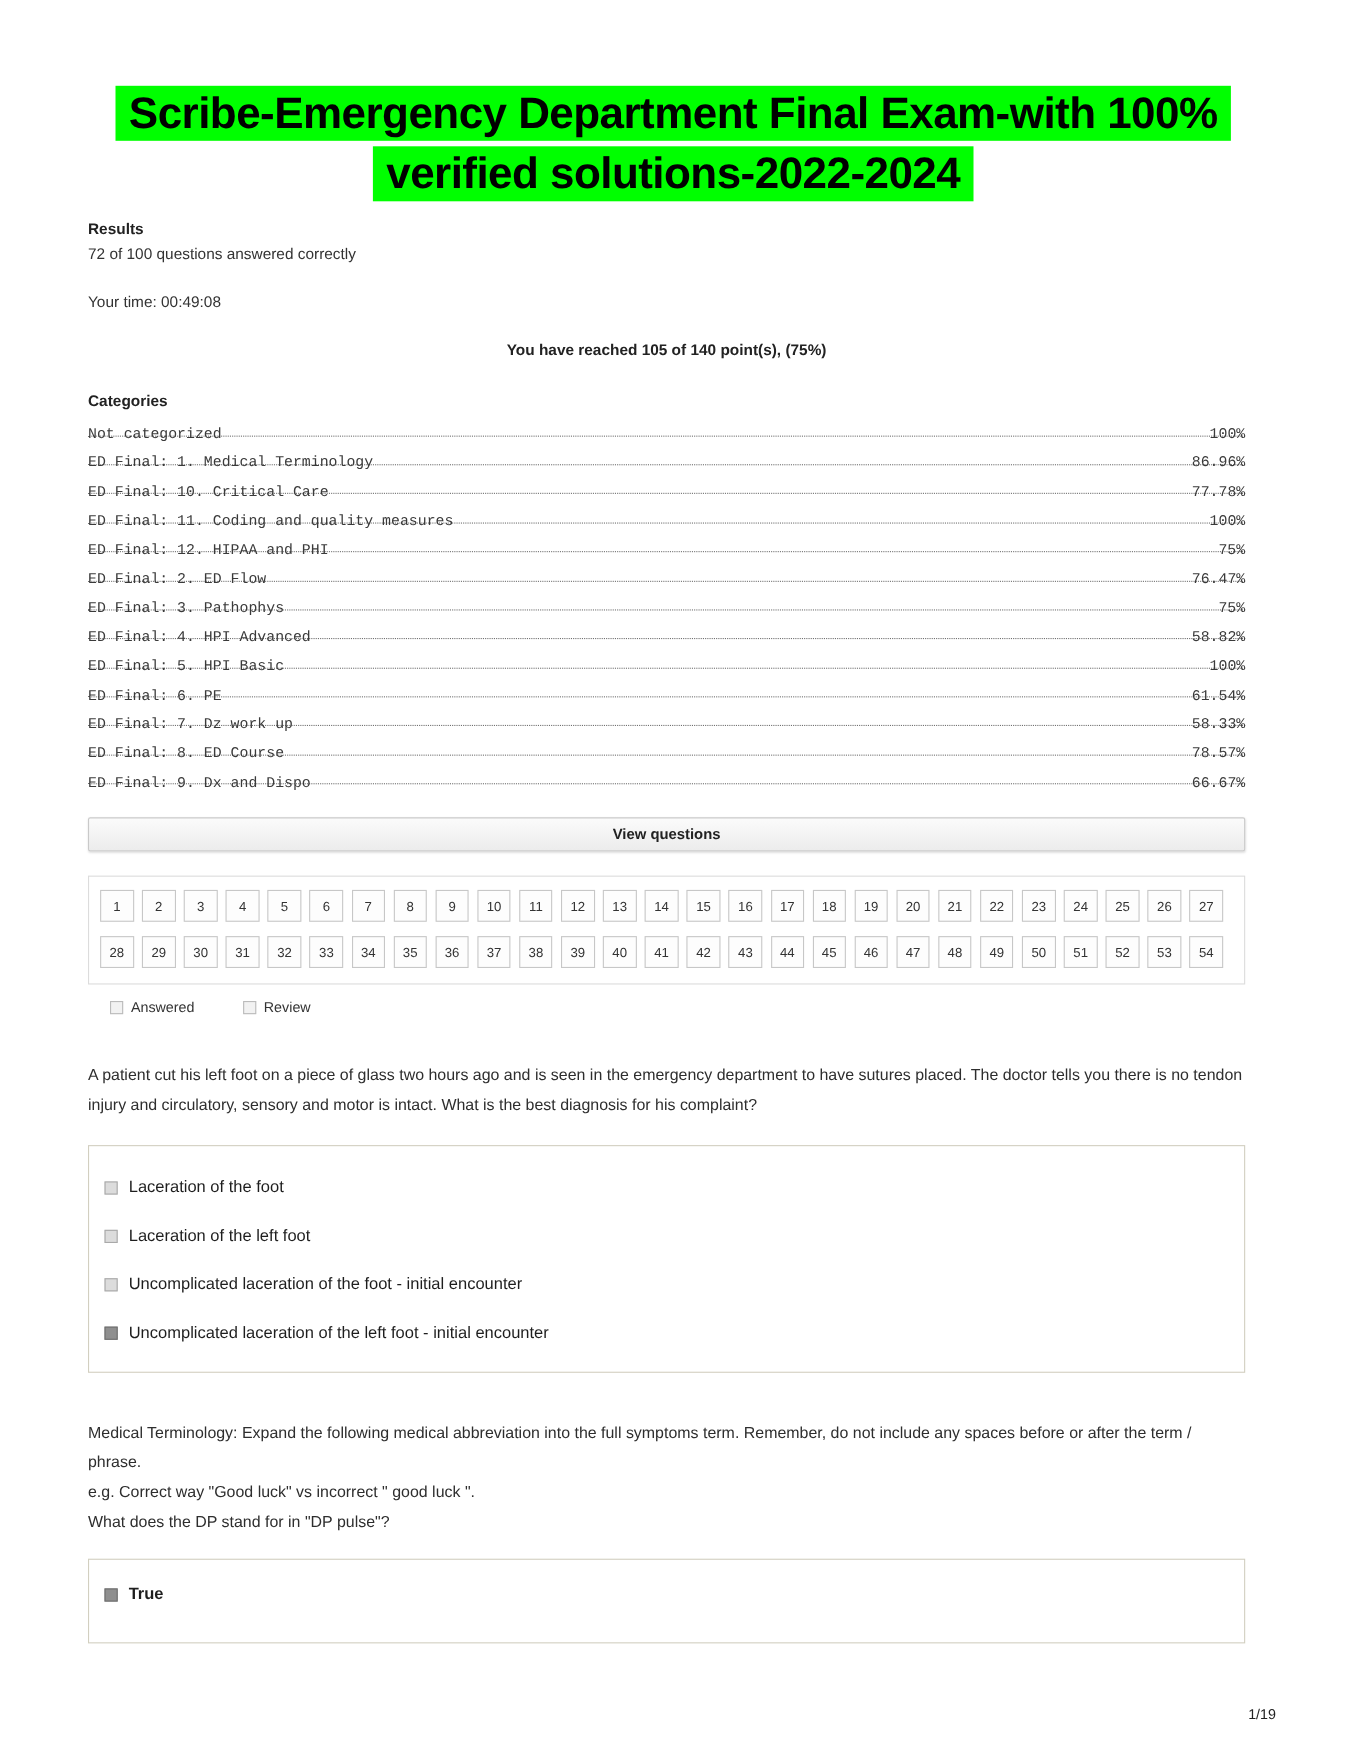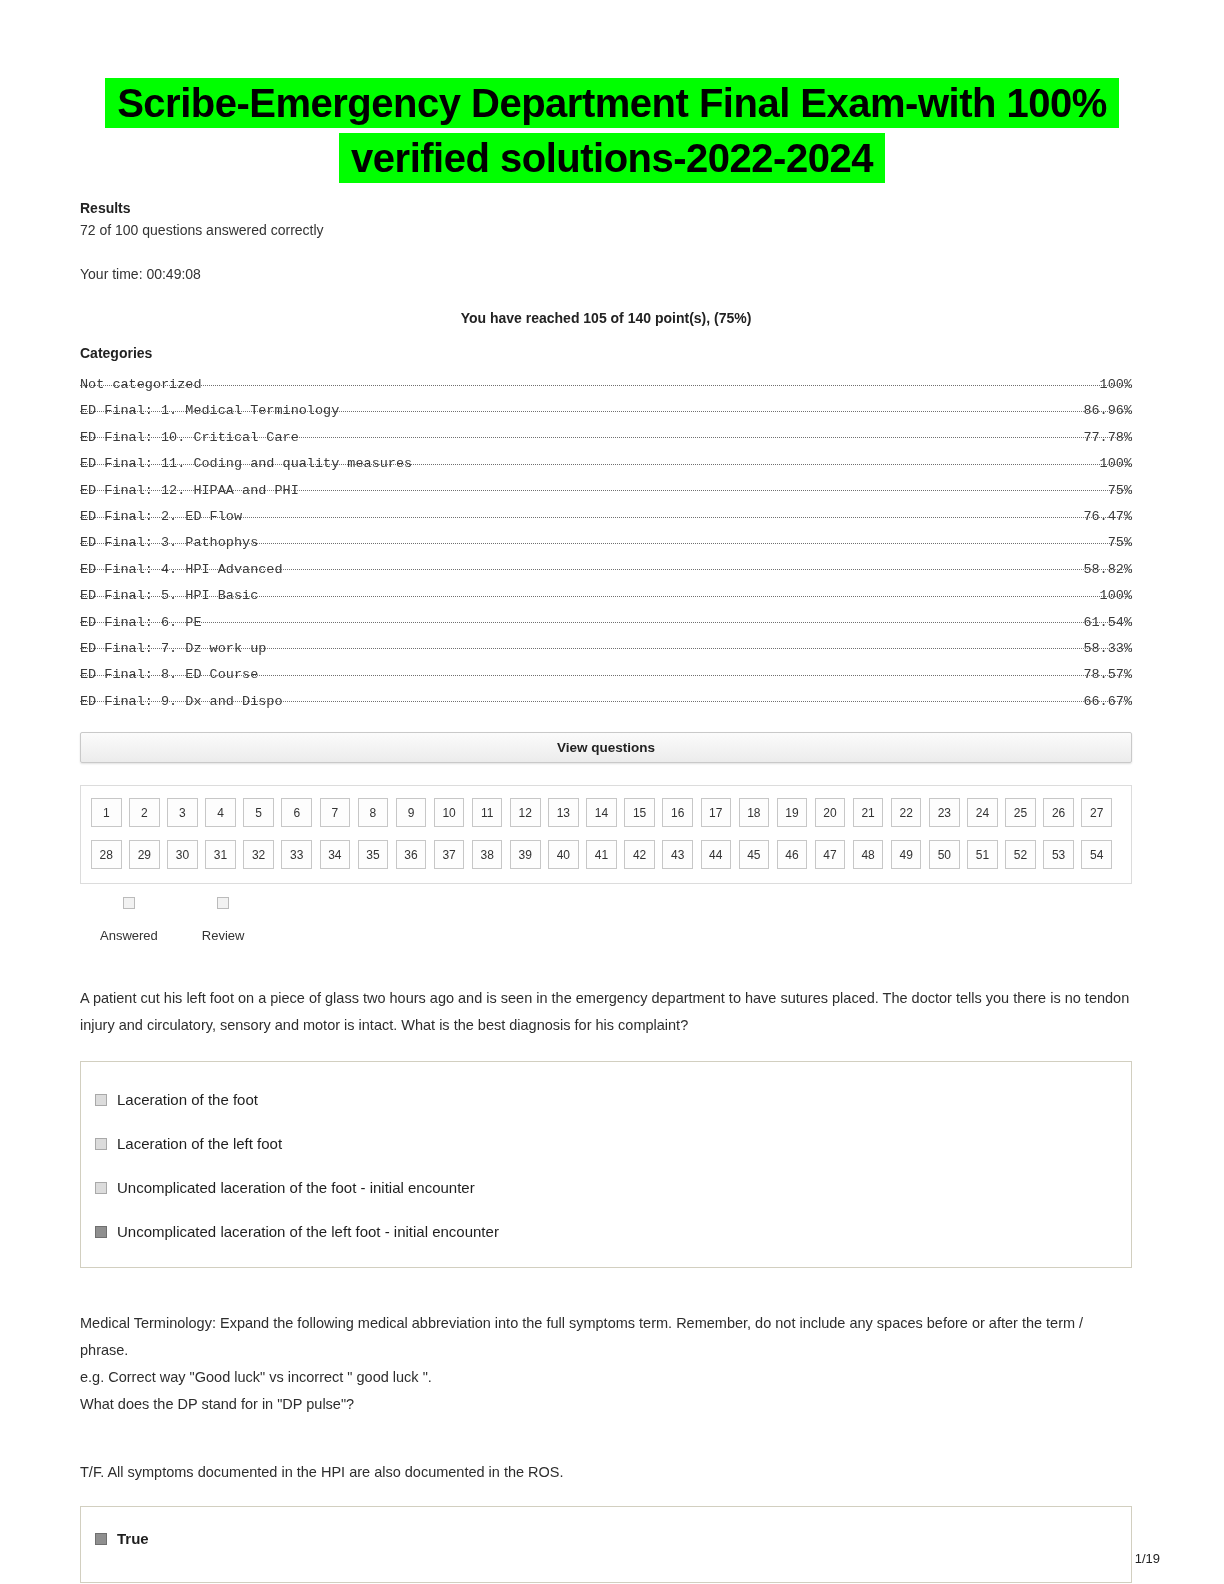--- a/index.html
+++ b/index.html
@@ -26,21 +26,21 @@
     box-decoration-break: clone;
   }
 
   .content { margin: 14px 92px 0 80px; }
 
   .sec-heading { font-size: 14px; font-weight: 700; color: #222; }
   .summary-text { font-size: 14px; color: #333; margin-top: 6px; }
   .time-text { font-size: 14px; color: #333; margin-top: 28px; }
   .points-text { font-size: 14px; font-weight: 700; color: #222; margin-top: 28px; text-align: center; }
 
-  .categories-heading { margin-top: 19px; }
+  .categories-heading { margin-top: 30px; }
 
   .cat-list { margin-top: 10px; font-family: Liberation Mono, monospace; }
   .cat-row {
     position: relative;
     display: flex; justify-content: space-between; align-items: center;
     height: 26.4px; font-size: 13.5px; color: #3a3a3a;
   }
   .cat-row .leader {
     position: absolute; left: 0; right: 0; top: 50%;
     border-top: 1px dotted #707070; z-index: 0;
@@ -64,21 +64,21 @@
   }
   .num-row { display: flex; gap: 7.6px; }
   .num-row + .num-row { margin-top: 13px; }
   .num-box {
     width: 30.5px; height: 29px; border: 1px solid #c7c7c7; background: #fdfdfd;
     display: flex; align-items: center; justify-content: center;
     font-size: 12px; color: #333; cursor: pointer;
   }
 
   .legend { display: flex; gap: 44px; margin: 13px 0 0 20px; font-size: 13px; color: #333; }
-  .legend-item { display: flex; align-items: center; gap: 19px; flex-direction: column; }
+  .legend-item { display: flex; align-items: center; gap: 7px; }
   .legend-swatch { width: 12px; height: 12px; border: 1px solid #bbb; background: #f2f2f2; display: inline-block; }
 
   .question-text {
     margin-top: 42px; font-size: 14.5px; color: #2e2e2e; line-height: 1.85;
   }
   .question-text p { margin: 0; }
 
   .answer-box {
     margin-top: 22px;
     border: 1px solid #d2cfc0;
@@ -298,23 +298,20 @@
         </div>
       </div>
 
     <div class="question-text">
       <p>Medical Terminology: Expand the following medical abbreviation into the full symptoms term. Remember, do not include any spaces before or after the term / phrase.</p>
       <p>e.g. Correct way "Good luck" vs incorrect " good luck ".</p>
       <p>What does the DP stand for in "DP pulse"?</p>
     </div>
 
 
-    <div class="question-text">
-      <p>T/F. All symptoms documented in the HPI are also documented in the ROS.</p>
-    </div>
 
     <div class="answer-box tf-box" id="q3-options">
         <div class="opt-row bold">
           <span class="checkbox checked"></span>
           <span class="opt-label">True</span>
         </div>
       </div>
 
   </div>
 

